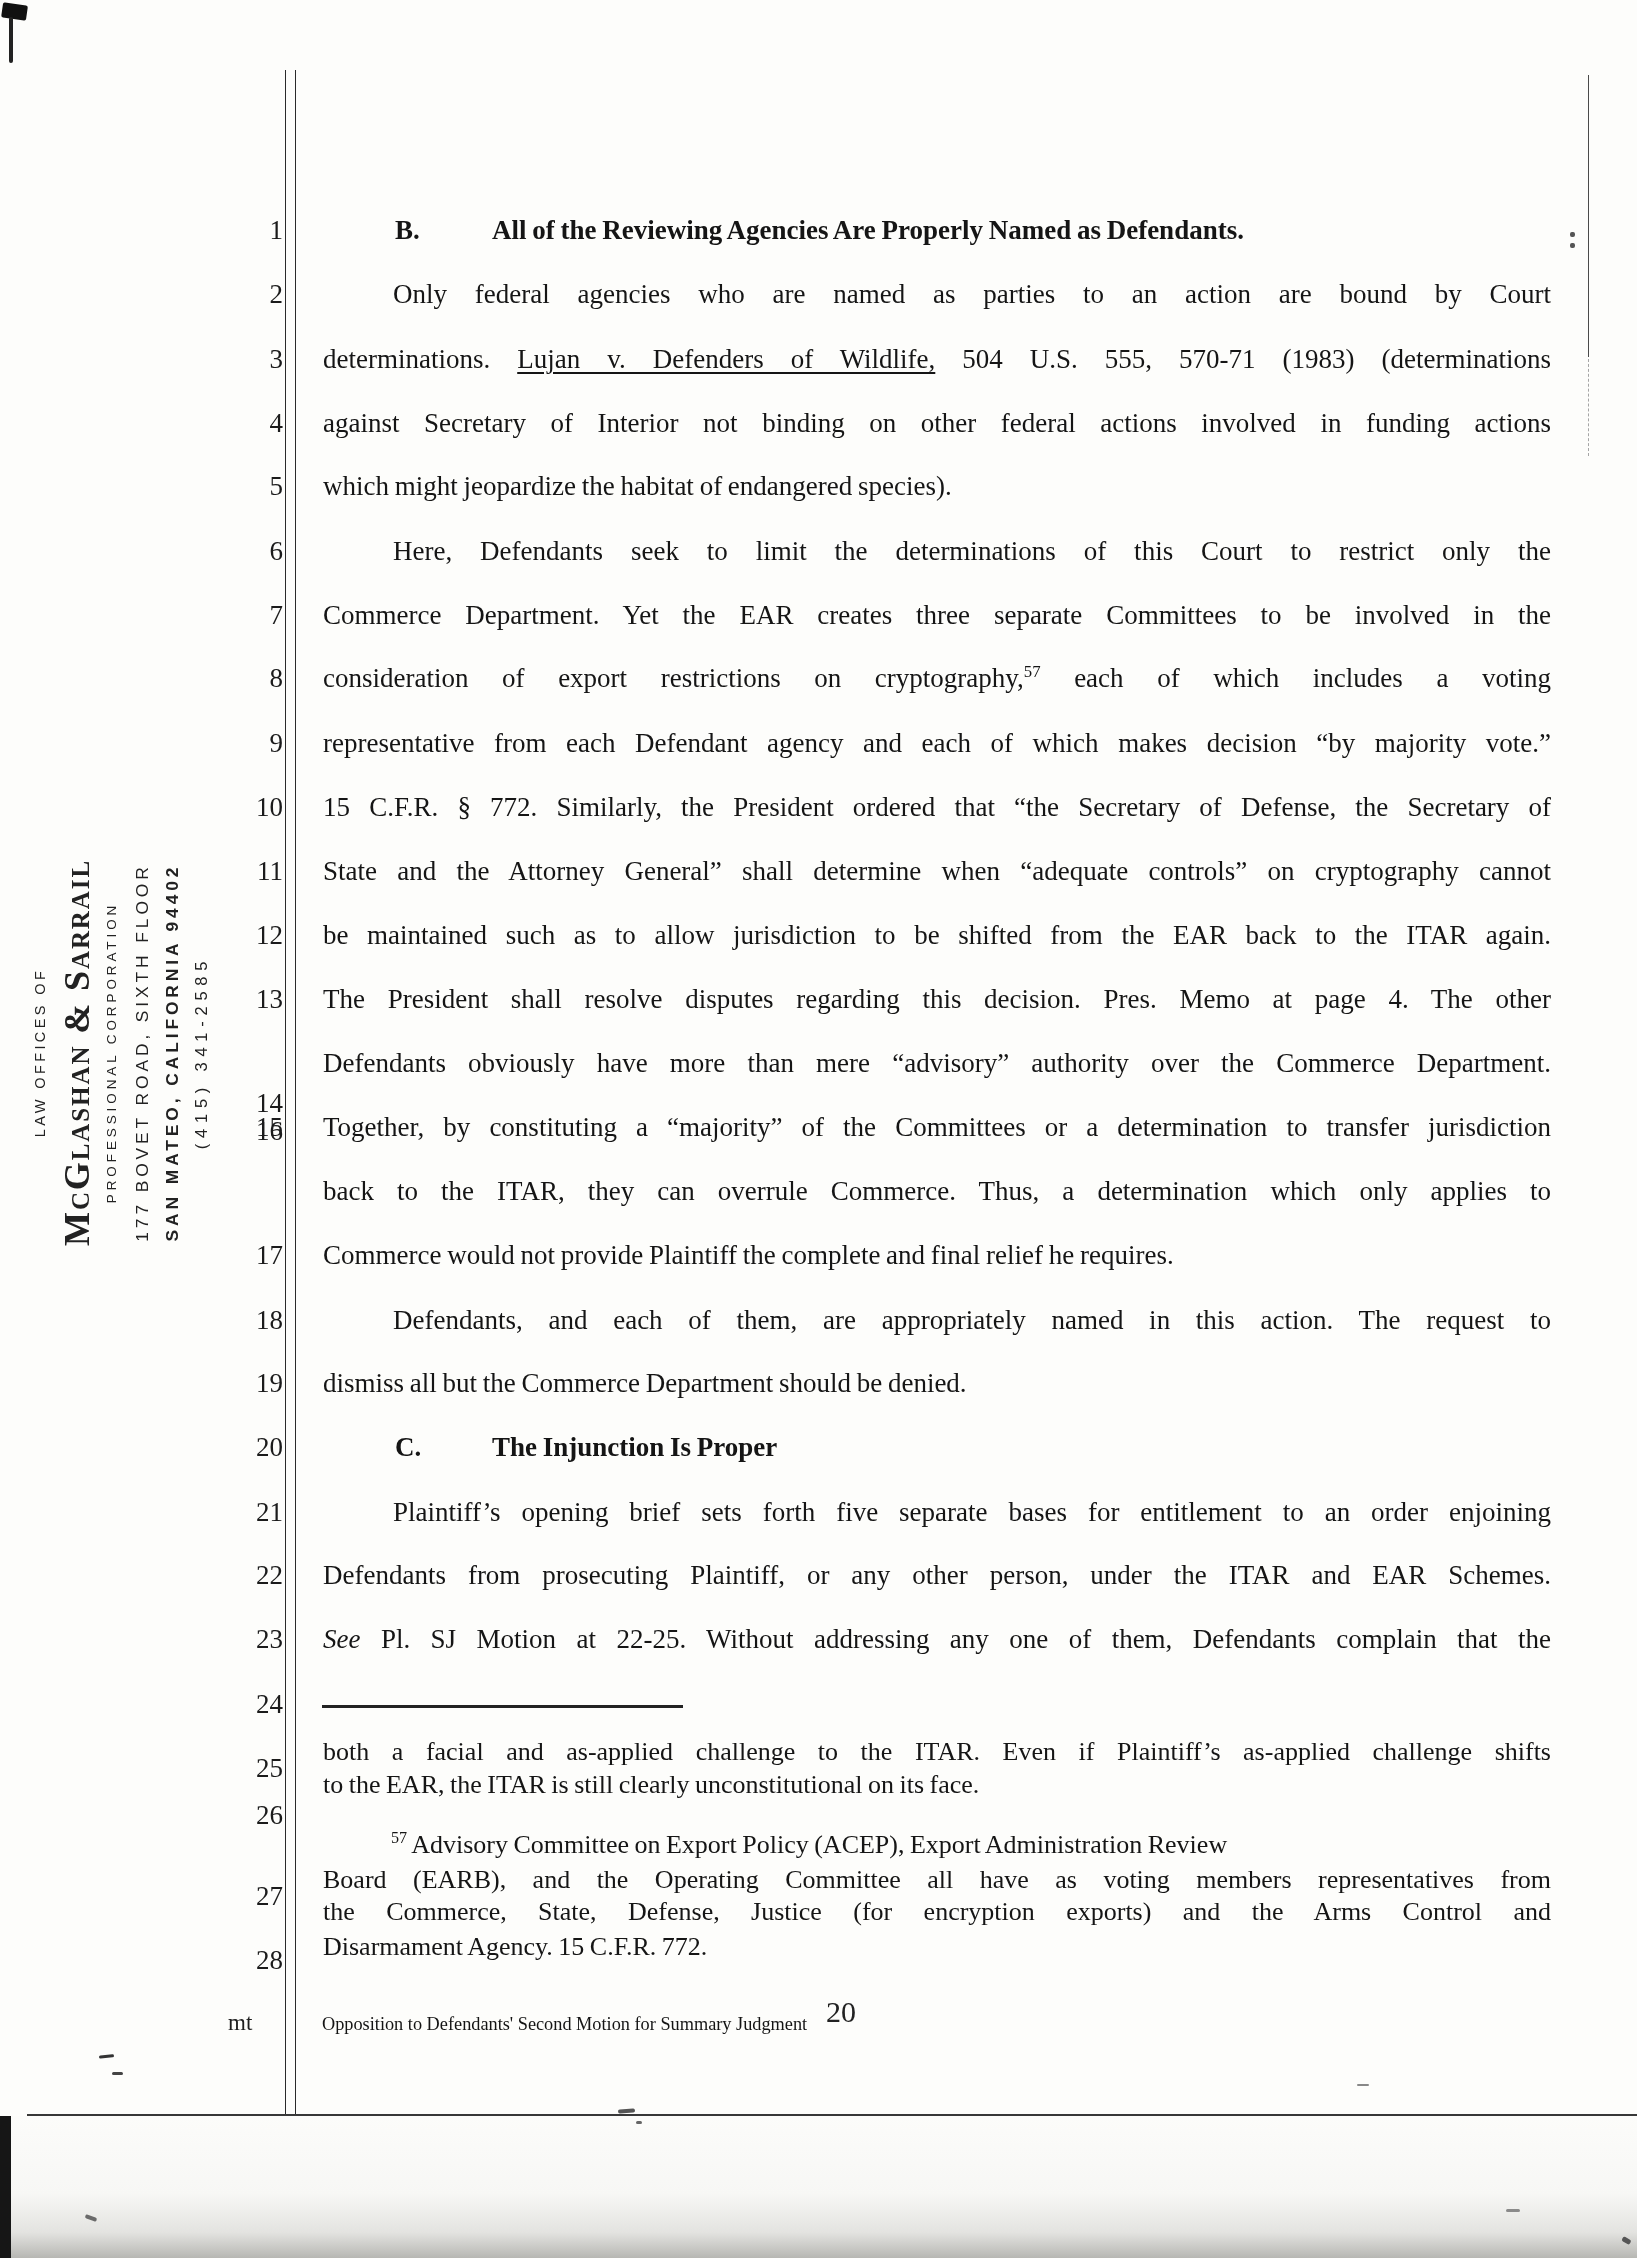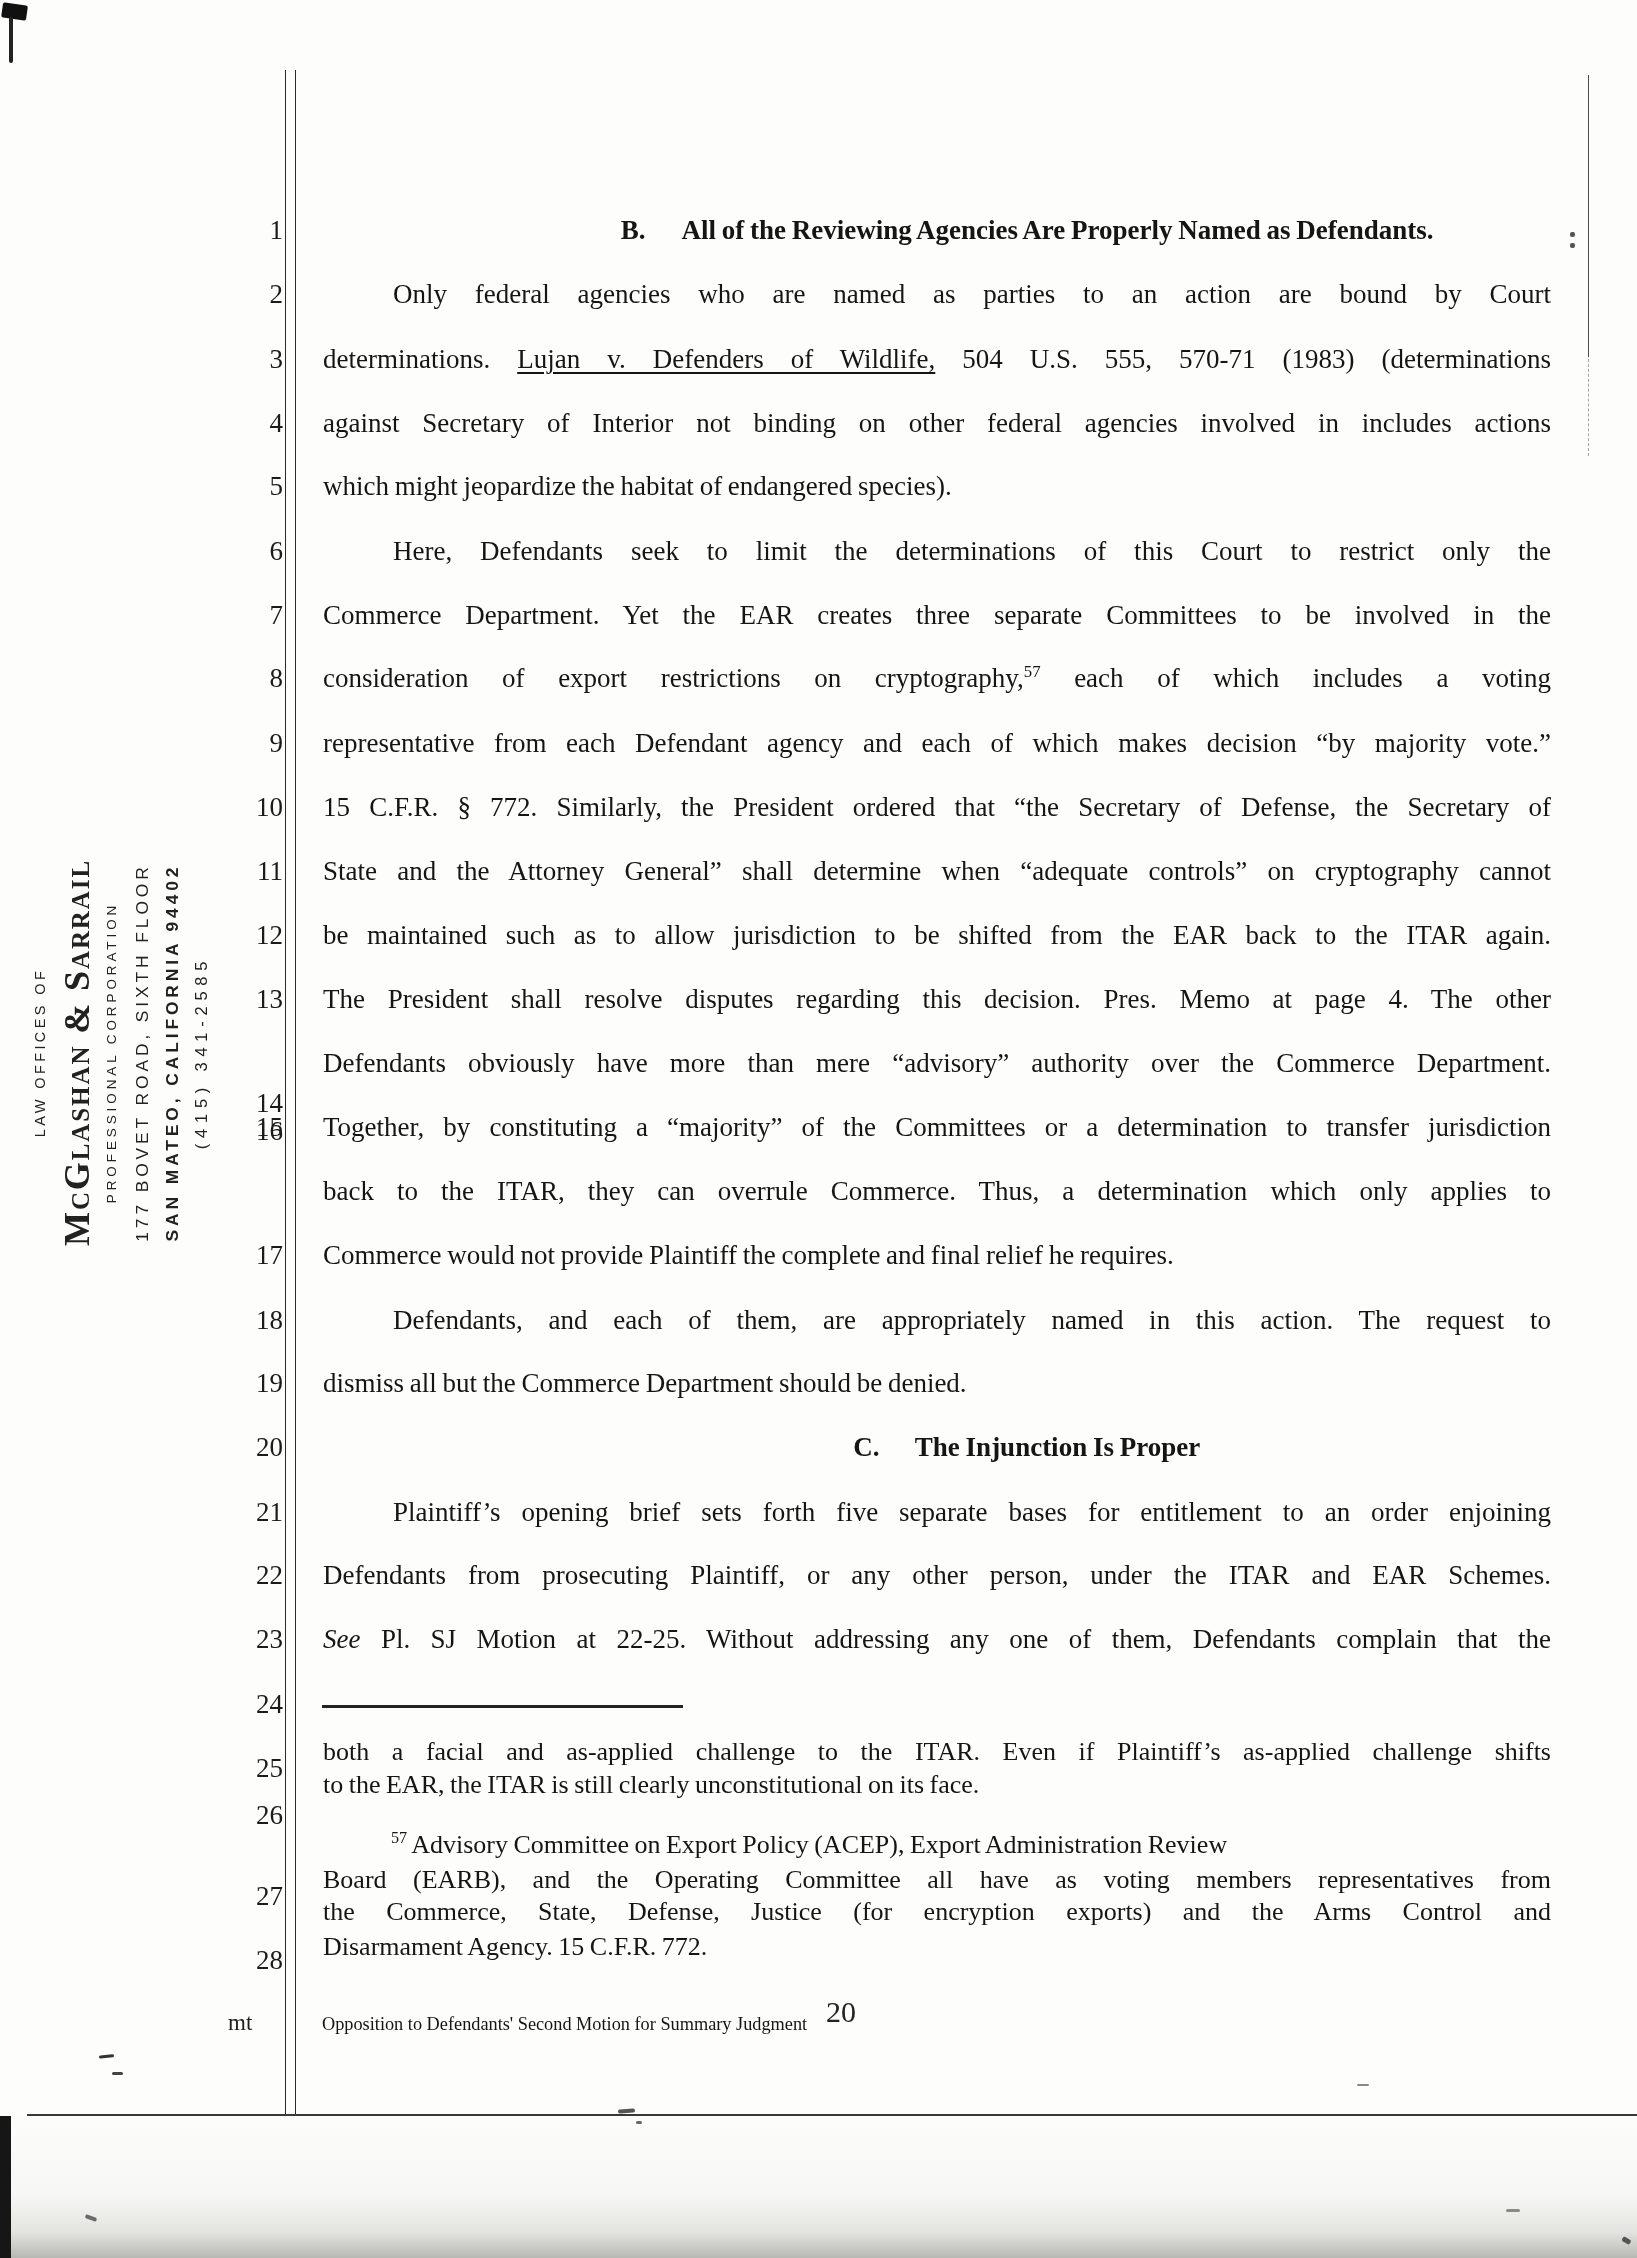--- a/index.html
+++ b/index.html
@@ -22,21 +22,21 @@
   
   .num{position:absolute;left:217px;width:66px;text-align:right;
        font-size:27px;line-height:39px;color:#1b1b1b;}
 
   
   .bline{position:absolute;left:323px;width:1228px;font-size:27px;line-height:39px;
          word-spacing:-1px;white-space:normal;}
   .j{text-align:justify;text-align-last:justify;}
   .ind{text-indent:70px;}
   .hl{display:inline-block;width:97px;font-weight:bold;}
-  .hpad{padding-left:72px;text-align:center;}
+  .hpad{padding-left:72px;}
   .bold{font-weight:bold;}
   .ul{text-decoration:underline;text-decoration-thickness:1.9px;text-underline-offset:3.9px;}
   sup{font-size:0.62em;line-height:0;}
 
   
   .fnline{position:absolute;left:323px;width:1228px;font-size:26px;line-height:33px;word-spacing:-1px;}
   .fnind{text-indent:68px;}
 
   
   .ft-init{position:absolute;left:228px;top:2010px;font-size:23px;color:#1d1d1d;}
@@ -109,21 +109,21 @@
   <div class="num" style="top:1796px">26</div>
   <div class="num" style="top:1877px">27</div>
   <div class="num" style="top:1941px">28</div>
 
   <div class="bline hpad" style="top:211px">
     <span class="hl">B.</span><span class="bold">All of the Reviewing Agencies Are Properly Named as Defendants.</span>
   </div>
 
   <div class="bline j ind" style="top:275px">Only federal agencies who are named as parties to an action are bound by Court</div>
   <div class="bline j" style="top:340px"><span>determinations.  </span><span class="ul">Lujan v. Defenders of Wildlife,</span><span> 504 U.S. 555, 570-71 (1983) (determinations</span></div>
-  <div class="bline j" style="top:404px">against Secretary of Interior not binding on other federal agencies involved in includes actions</div>
+  <div class="bline j" style="top:404px">against Secretary of Interior not binding on other federal actions involved in funding actions</div>
   <div class="bline" style="top:467px">which might jeopardize the habitat of endangered species).</div>
   <div class="bline j ind" style="top:532px">Here, Defendants seek to limit the determinations of this Court to restrict only the</div>
   <div class="bline j" style="top:596px">Commerce Department.  Yet the EAR creates three separate Committees to be involved in the</div>
   <div class="bline j" style="top:659px"><span>consideration of export restrictions on cryptography,</span><sup>57</sup><span> each of which includes a voting</span></div>
   <div class="bline j" style="top:724px">representative from each Defendant agency and each of which makes decision “by majority vote.”</div>
   <div class="bline j" style="top:788px">15 C.F.R. § 772.  Similarly, the President ordered that “the Secretary of Defense, the Secretary of</div>
   <div class="bline j" style="top:852px">State and the Attorney General” shall determine when “adequate controls” on cryptography cannot</div>
   <div class="bline j" style="top:916px">be maintained such as to allow jurisdiction to be shifted from the EAR back to the ITAR again.</div>
   <div class="bline j" style="top:980px">The President shall resolve disputes regarding this decision.  Pres. Memo at page 4.  The other</div>
   <div class="bline j" style="top:1044px">Defendants obviously have more than mere “advisory” authority over the Commerce Department.</div>

